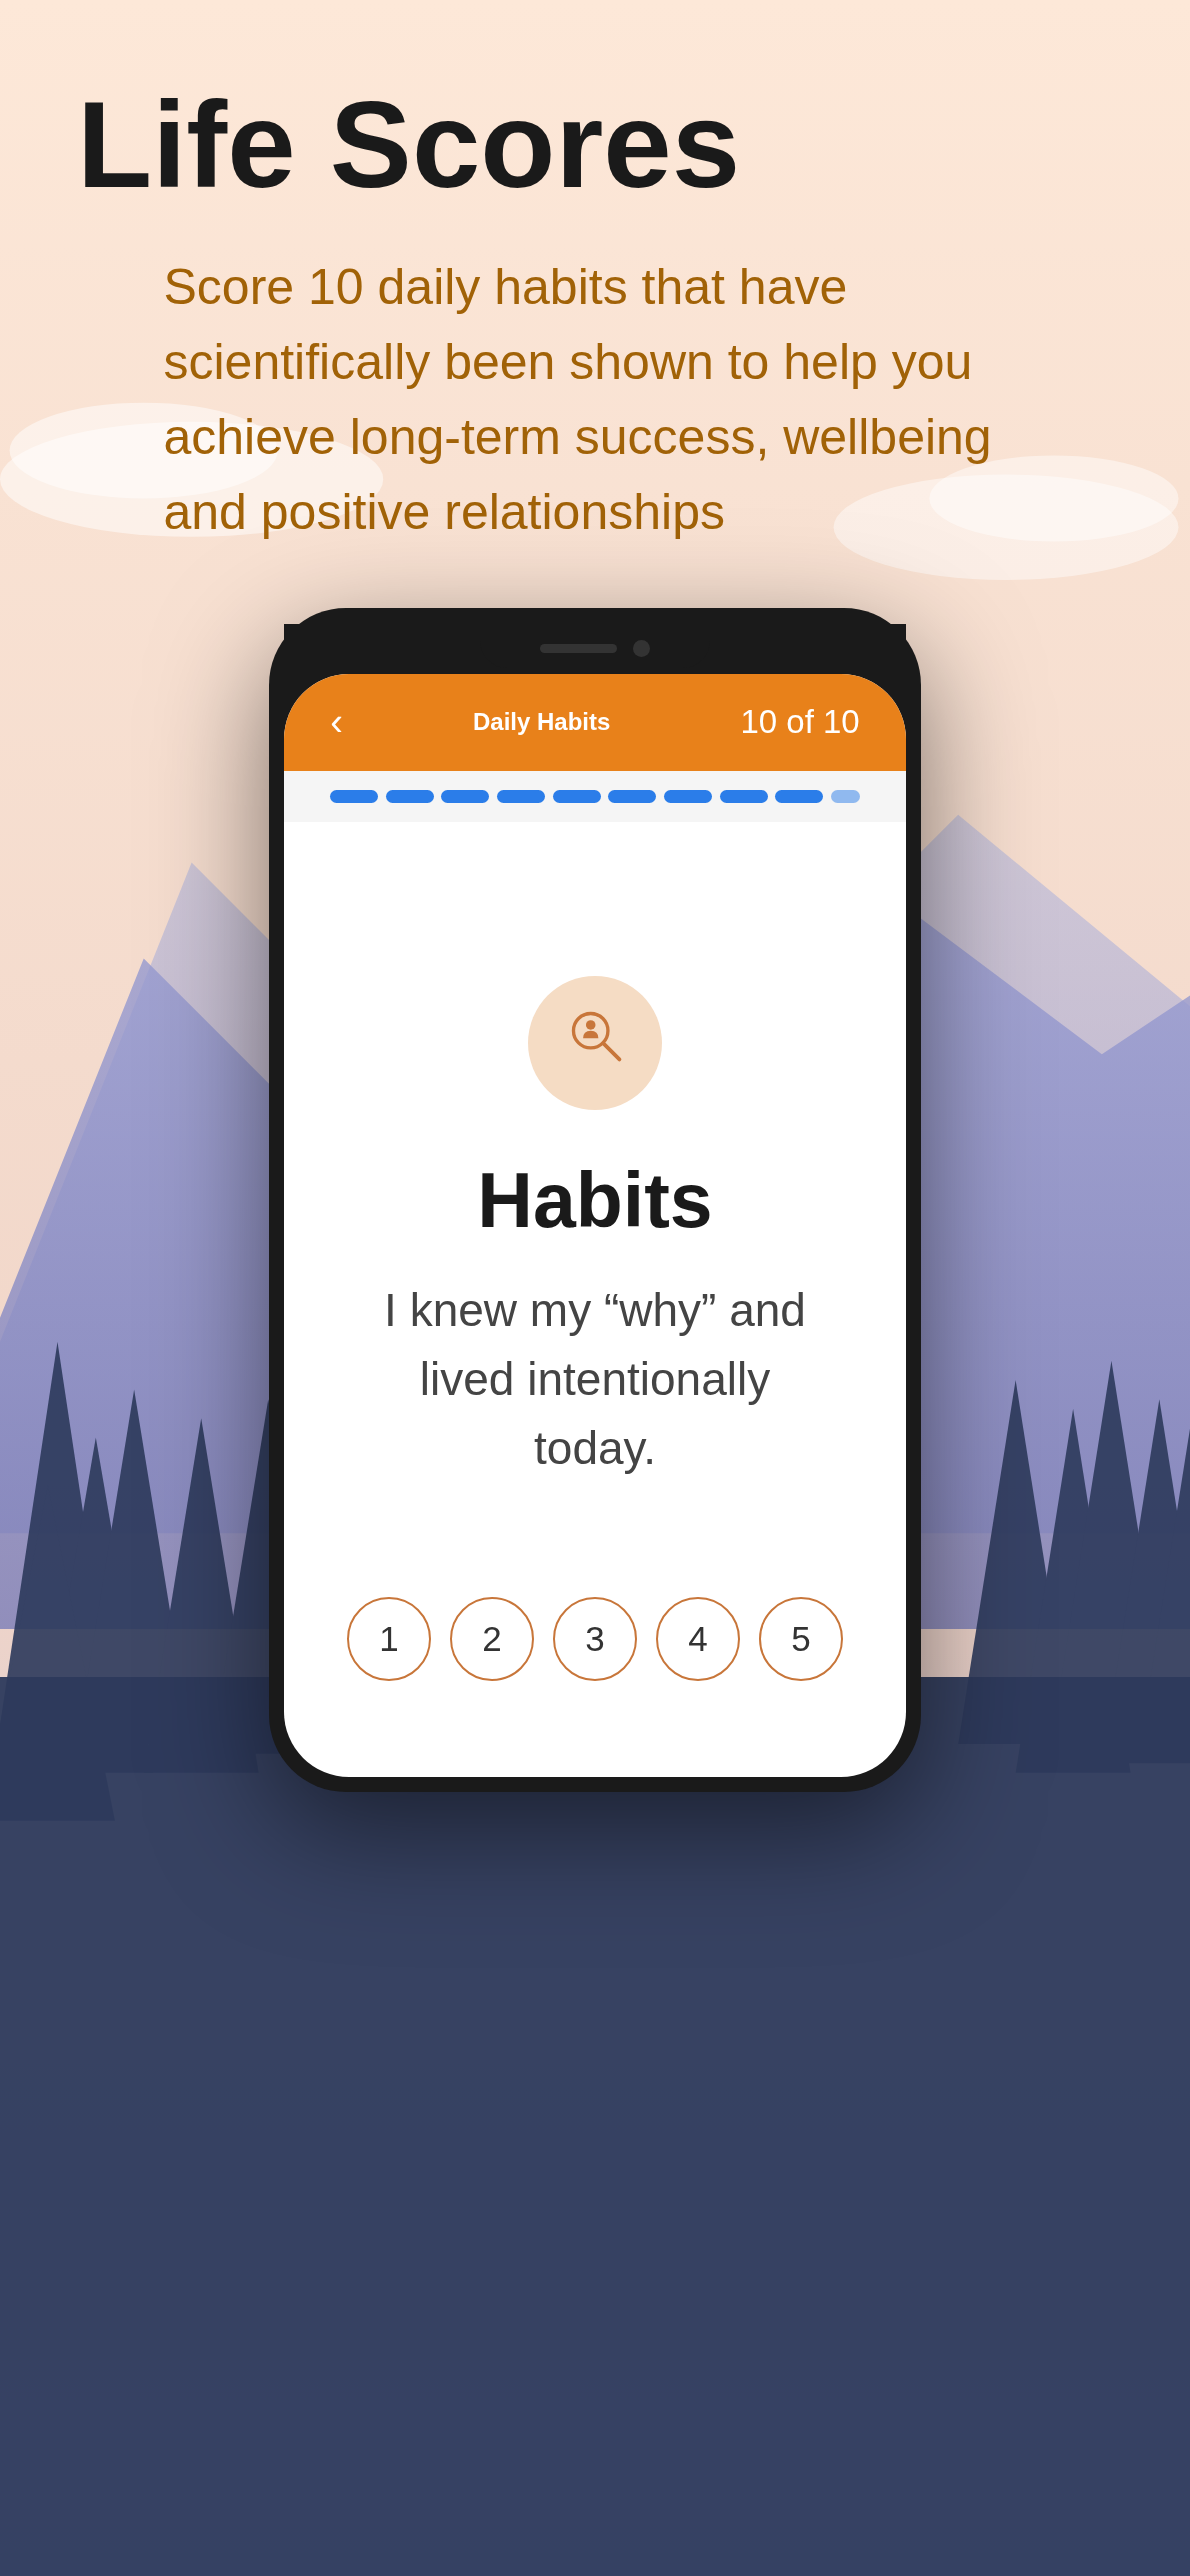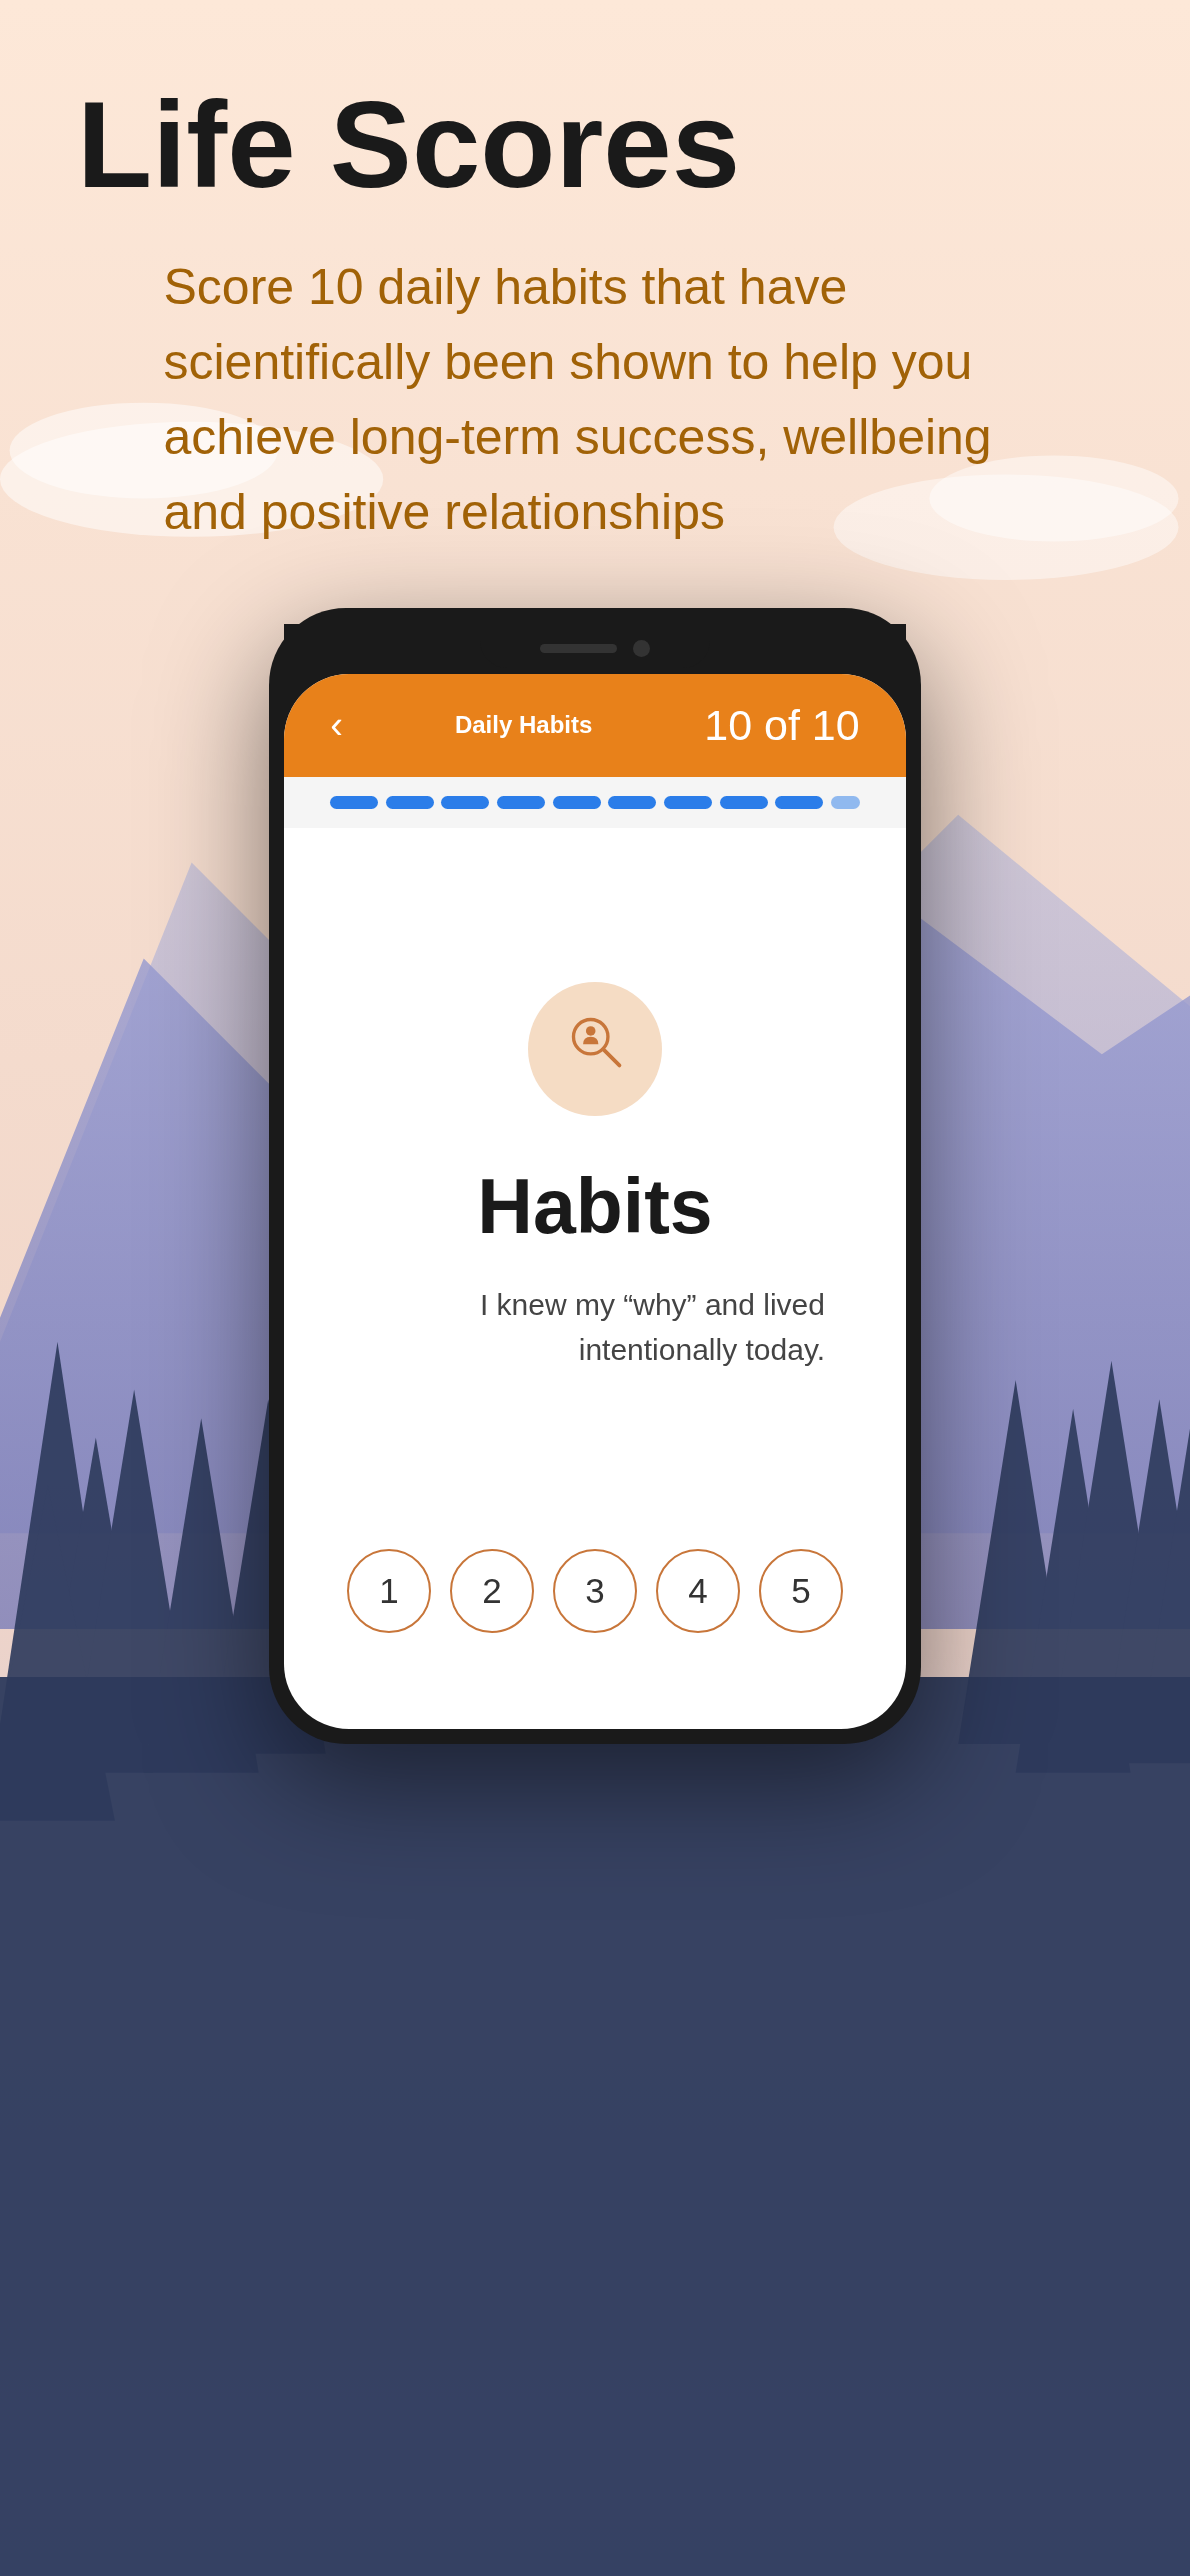--- a/index.html
+++ b/index.html
@@ -130,21 +130,21 @@
     }
 
     .header-title {
       color: white;
       font-size: 24px;
       font-weight: 600;
     }
 
     .header-count {
       color: white;
-      font-size: 43px;
+      font-size: 33px;
       font-weight: 500;
     }
 
     
     .progress-bar {
       background: #f5f5f5;
       padding: 19px 29px;
       display: flex;
       align-items: center;
       justify-content: center;
@@ -197,24 +197,24 @@
 
     .card-title {
       font-size: 77px;
       font-weight: 800;
       color: #1a1a1a;
       margin-bottom: 31px;
       text-align: center;
     }
 
     .card-description {
-      font-size: 30px;
+      font-size: 46px;
       font-weight: 400;
       color: #444;
-      text-align: right;
+      text-align: center;
       line-height: 1.5;
       max-width: 460px;
       margin-bottom: 114px;
     }
 
     
     .score-buttons {
       display: flex;
       gap: 19px;
       margin-top: auto;

